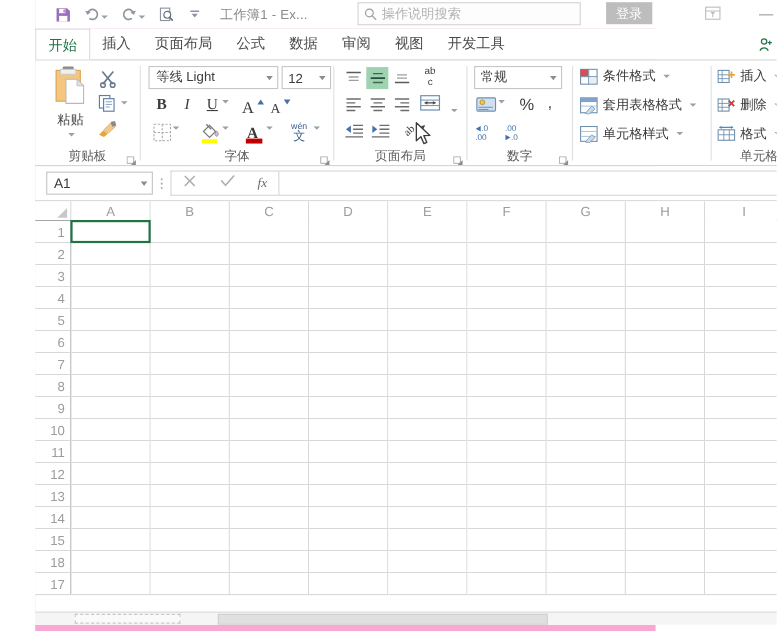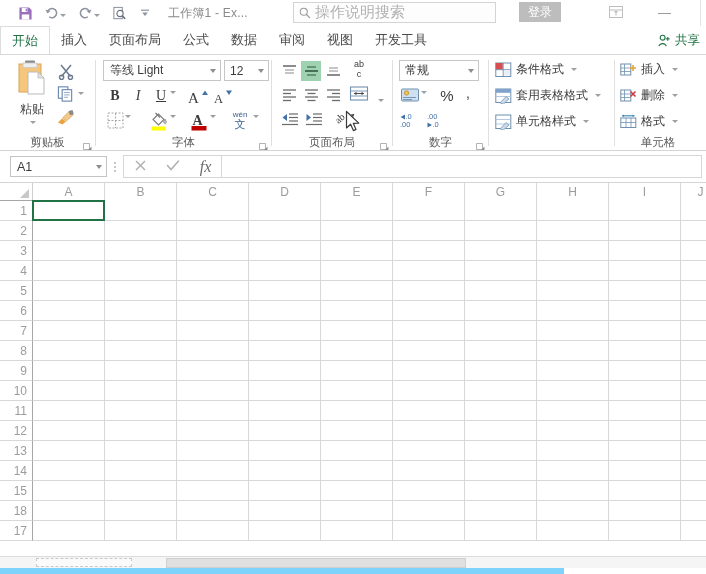--- a/index.html
+++ b/index.html
@@ -4,21 +4,21 @@
 <style>
   * { box-sizing: border-box; margin: 0; padding: 0; }
   html, body {
     width: 706px; height: 574px;
     overflow: hidden;
     font-family: "Liberation Sans", "DejaVu Sans", sans-serif;
     background: #ffffff;
     color: #444;
     -webkit-font-smoothing: antialiased;
   }
-  #app { position: relative; width: 564px; height: 574px; background: #7dd3fc; }
+  #app { position: relative; width: 564px; height: 574px; background: #f9a8d4; margin-left: 32px; }
 
   
   .titlebar {
     position: relative;
     height: 26px; width: 706px;
     background: #ffffff;
     display: flex; align-items: center;
   }
   .qat { display: flex; align-items: center; height: 26px; padding-left: 12px; gap: 0px; }
   .qat-btn {
@@ -42,21 +42,21 @@
     letter-spacing: .2px;
   }
   .search-wrap {
     position: absolute; left: 293px; top: 2px;
     width: 203px; height: 21px;
     border: 1px solid #d4d4d4;
     background: #fdfdfd;
     display: flex; align-items: center;
     padding-left: 5px;
   }
-  .search-ph { font-size: 15px; color: #b2b2b2; margin-left: 4px; white-space: nowrap;}
+  .search-ph { font-size: 12px; color: #b2b2b2; margin-left: 4px; white-space: nowrap;}
   .signin {
     position: absolute; left: 519px; top: 2px;
     height: 20px; padding: 0 9px;
     background: #bdbdbd; color: #ffffff;
     font-size: 12px; line-height: 20px;
     white-space: nowrap;
   }
   .ribbon-opts { position: absolute; left: 606px; top: 3px; width: 20px; height: 19px; }
   .minim { position: absolute; left: 652px; top: 3px; width: 26px; height: 19px; }
   .minim i { position:absolute; left: 6px; top: 10px; width: 13px; height: 1px; background:#9b9b9b; display:block;}
@@ -762,21 +762,21 @@
         <svg width="13" height="13" viewBox="0 0 13 13">
           <line x1="2" y1="2" x2="11" y2="11" stroke="#b0b0b0" stroke-width="1.4"></line>
           <line x1="11" y1="2" x2="2" y2="11" stroke="#b0b0b0" stroke-width="1.4"></line>
         </svg>
       </span>
       <span>
         <svg width="14" height="13" viewBox="0 0 14 13">
           <path d="M1.5 6.5 L5 10.5 L12.5 2" fill="none" stroke="#b0b0b0" stroke-width="1.5" stroke-linecap="round"></path>
         </svg>
       </span>
-      <span style="font-family:'Liberation Serif',serif; font-style:italic; font-size:16px; color:#6b6b6b;">fx</span>
+      <span style="font-family:'Liberation Serif',serif; font-style:italic; font-size:12px; color:#6b6b6b;">fx</span>
     </div>
     <div class="finput"></div>
   </div>
 
   <div class="gridwrap">
     <div class="corner"></div>
     <div class="colhead" id="colhead">
         <div class="colh" style="width: 72px;">A</div>
         <div class="colh" style="width: 72px;">B</div>
         <div class="colh" style="width: 72px;">C</div>

